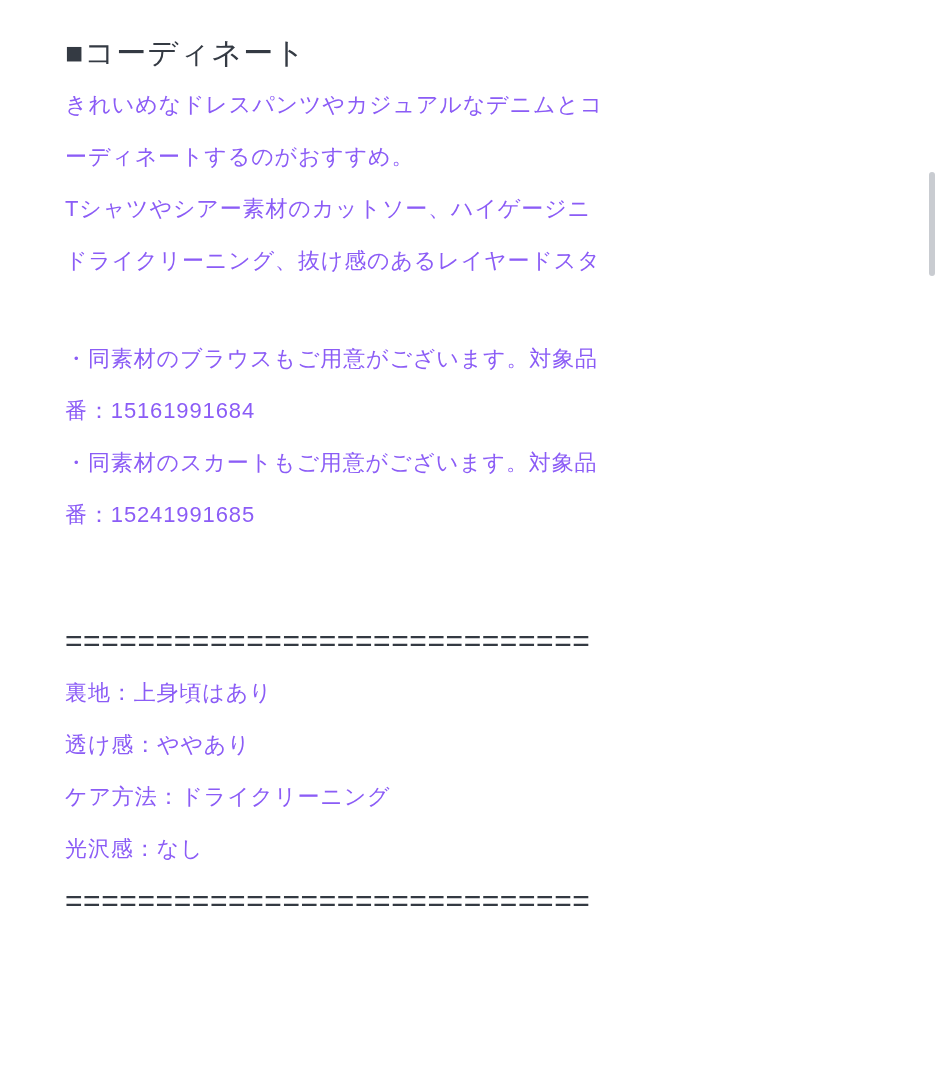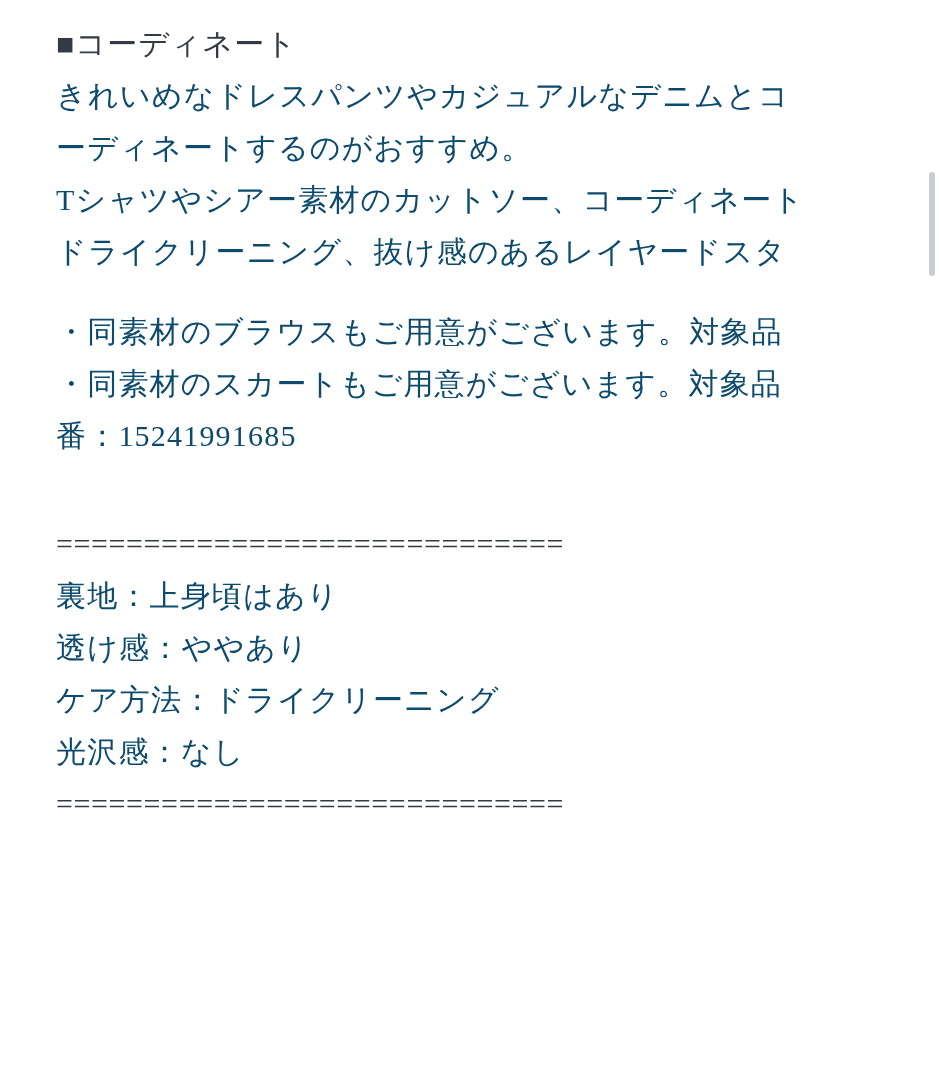--- a/index.html
+++ b/index.html
@@ -20,30 +20,29 @@
     position: absolute;
     top: 0;
     left: 0;
     width: 939px;
     height: 1080px;
     box-sizing: border-box;
     padding: 18px 60px 0 56px;
   }
 
   .block {
-    margin: 0;
+    margin: 9px;
     padding: 0;
-    font-family: Liberation Serif, serif;
   }
 
   .line {
-    font-size: 30px;
+    font-size: 22px;
     line-height: 52px;
     letter-spacing: 0.04em;
-    color: #0c4a6e;
+    color: #8b5cf6;
     white-space: pre-wrap;
     word-break: break-all;
   }
 
   .heading-line {
     font-size: 30px;
     line-height: 52px;
     letter-spacing: 0.04em;
     color: #343a43;
   }
@@ -81,28 +80,29 @@
 </style>
 </head>
 <body>
 
 <div class="page">
 
   <div class="block">
     <div class="heading-line">■コーディネート</div>
     <div class="line">きれいめなドレスパンツやカジュアルなデニムとコ</div>
     <div class="line">ーディネートするのがおすすめ。</div>
-    <div class="line">Tシャツやシアー素材のカットソー、コーディネート</div>
+    <div class="line">Tシャツやシアー素材のカットソー、ハイゲージニ</div>
     <div class="line">ドライクリーニング、抜け感のあるレイヤードスタ</div>
   </div>
 
   <div class="spacer-sm"></div>
 
   <div class="block">
     <div class="line">・同素材のブラウスもご用意がございます。対象品</div>
+    <div class="line">番：15161991684</div>
     <div class="line">・同素材のスカートもご用意がございます。対象品</div>
     <div class="line">番：15241991685</div>
   </div>
 
   <div class="spacer-md"></div>
 
   <div class="block">
     <div class="rule">=============================</div>
     <div class="line">裏地：上身頃はあり</div>
     <div class="line">透け感：ややあり</div>

